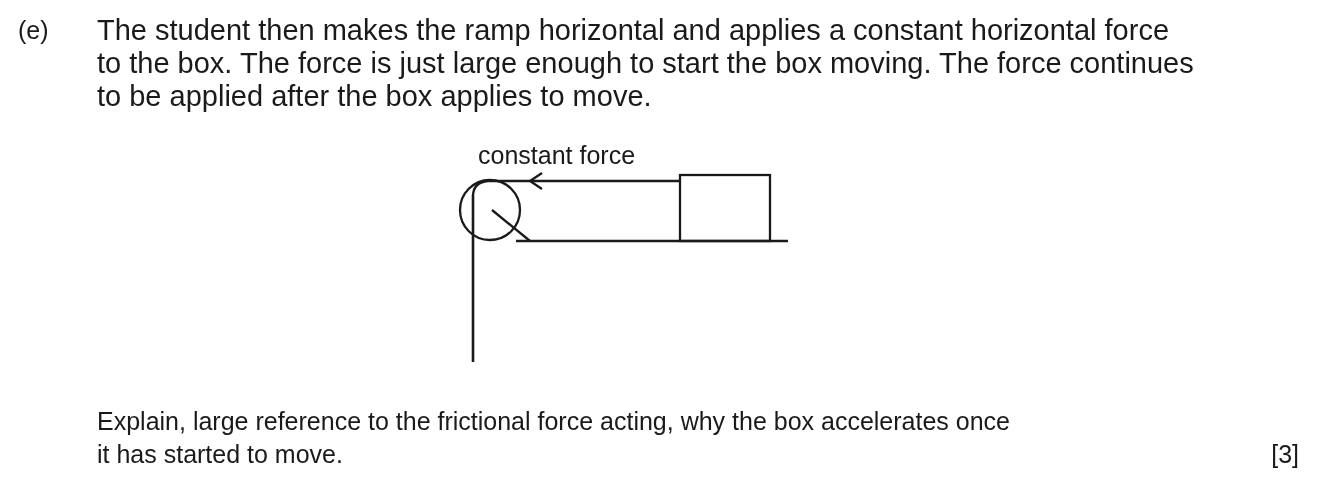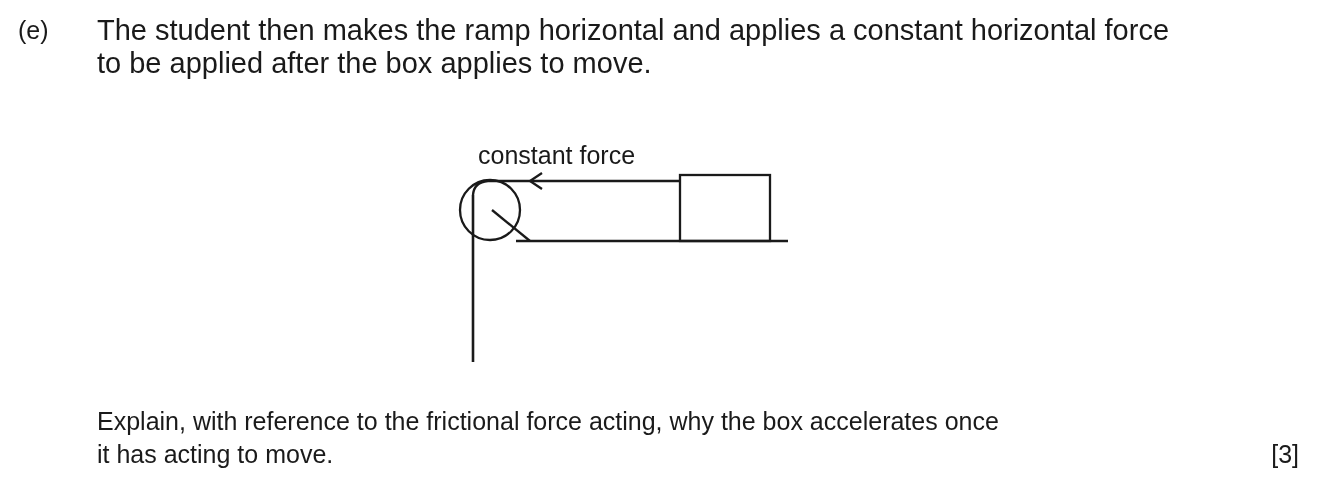--- a/index.html
+++ b/index.html
@@ -83,20 +83,21 @@
 </style>
 </head>
 <body>
 
 <div class="page">
 
   <div class="q-label">(e)</div>
 
   <div class="q-body">
     <p>The student then makes the ramp horizontal and applies a constant horizontal force</p>
+    <p>to the box. The force is just large enough to start the box moving. The force continues</p>
     <p>to be applied after the box applies to move.</p>
   </div>
 
   <div class="figure">
     <div class="fig-caption">constant force</div>
 
     <svg class="fig-svg" width="420" height="240" viewBox="0 0 420 240">
 
       <line x1="43" y1="55" x2="43" y2="222" stroke="#1a1a1a" stroke-width="2.6"></line>
 
@@ -108,19 +109,19 @@
 
       <line x1="62" y1="70" x2="100" y2="101" stroke="#1a1a1a" stroke-width="2.3"></line>
 
       <line x1="86" y1="101" x2="358" y2="101" stroke="#1a1a1a" stroke-width="2.6"></line>
 
       <rect x="250" y="35" width="90" height="66" fill="none" stroke="#1a1a1a" stroke-width="2.3"></rect>
     </svg>
   </div>
 
   <div class="closing">
-    <p>Explain, with reference to the frictional force acting, why the box accelerates once</p>
-    <p>it has acting to move.</p>
+    <p>Explain, large reference to the frictional force acting, why the box accelerates once</p>
+    <p>it has started to move.</p>
   </div>
 
   <div class="marks">[3]</div>
 
 </div>
 
 </body></html>

